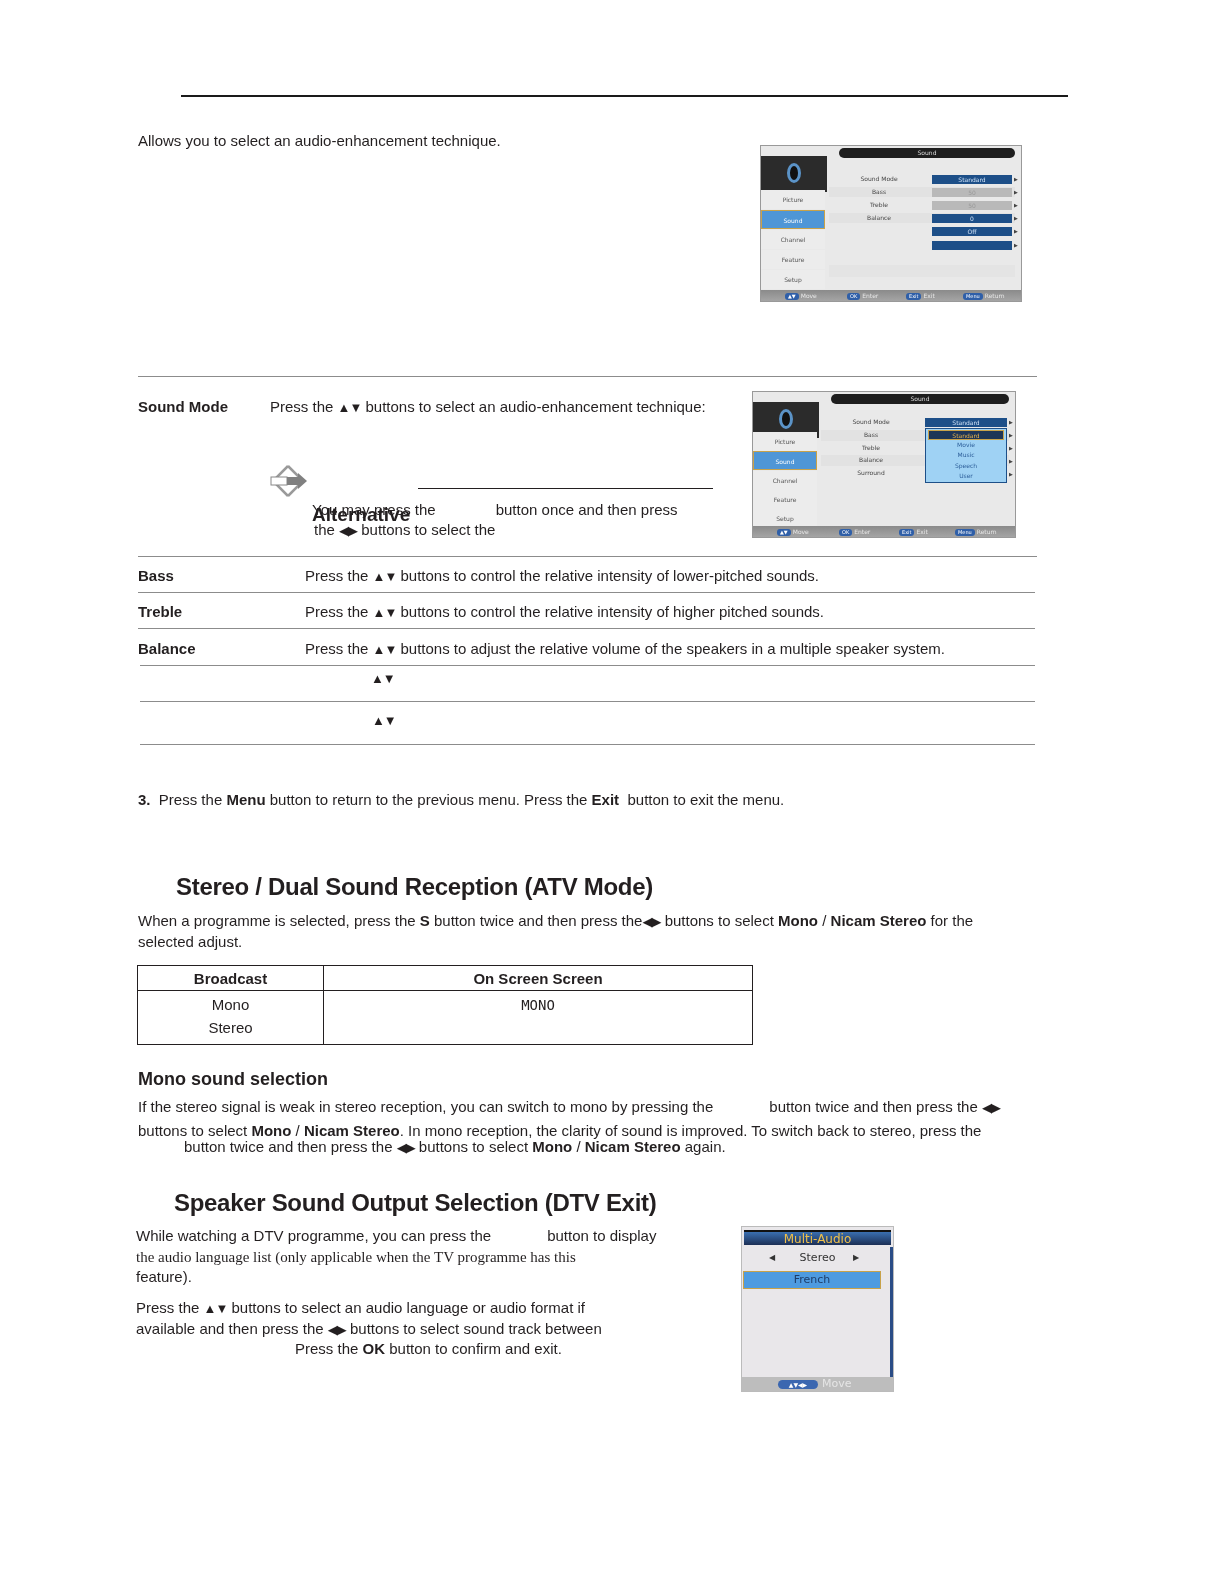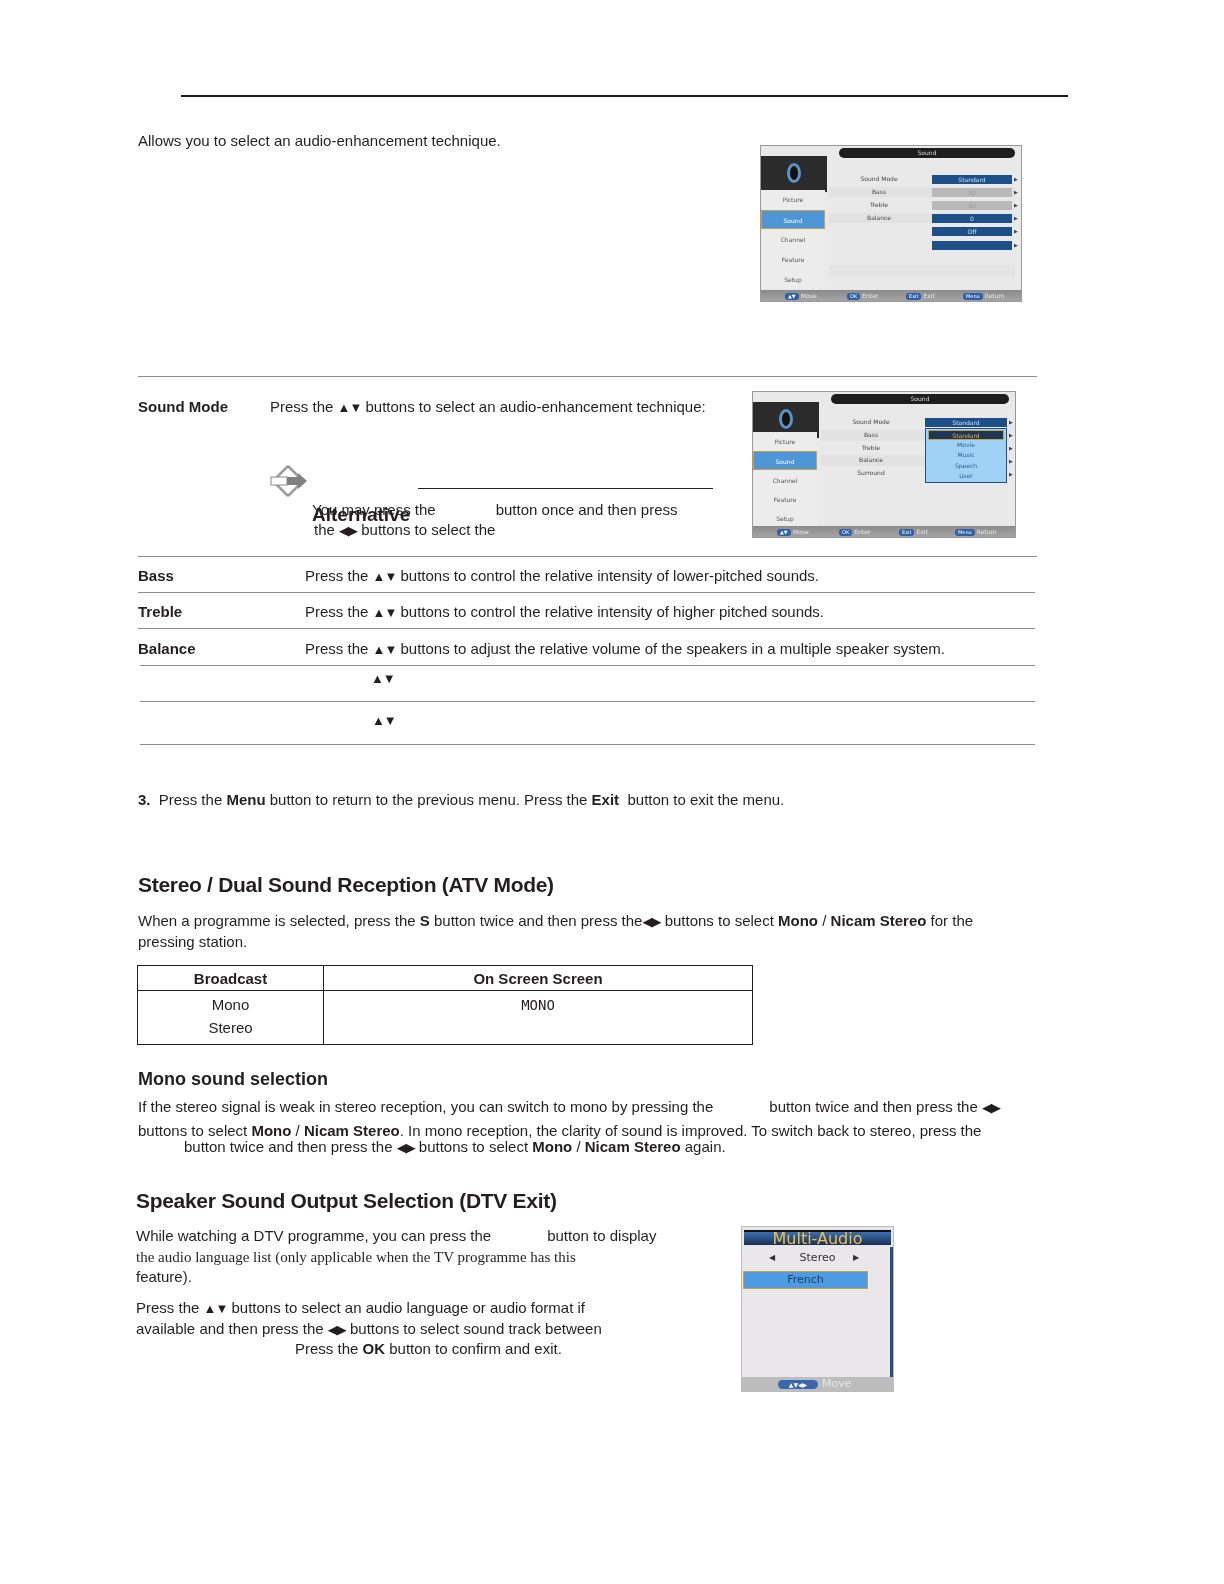--- a/index.html
+++ b/index.html
@@ -8,21 +8,21 @@
   .abs { position: absolute; }
   .top-rule { left: 181px; top: 95px; width: 887px; height: 2px; background: #1a1a1a; }
   .intro { left: 138px; top: 132px; font-size: 15px; }
   .rule { height: 1px; background: #8c8c8c; }
   .label { font-weight: bold; font-size: 15px; }
   .body15 { font-size: 15px; line-height: 20px; }
   .b { font-weight: bold; }
   .arrows { font-size: 13px; letter-spacing: -1px; }
   .alt-title { font-weight: bold; font-size: 19px; margin-top: 32px; }
   .alt-rule { height: 1px; background: #231f20; }
-  .h2 { font-weight: bold; font-size: 21px; letter-spacing: -0.3px; }
+  .h2 { font-weight: bold; font-size: 24px; letter-spacing: -0.3px; margin-left: 38px; }
   .h3 { font-weight: bold; font-size: 18px; }
 
   
   .osd { background: #e9e9e9; border: 1px solid #999; overflow: hidden; font-family: "DejaVu Sans", sans-serif; }
   .osd .titlebar { position: absolute; left: 78px; right: 6px; top: 2px; height: 10px; background: #1e1e1e; border-radius: 6px; color: #ddd; font-size: 6px; text-align: center; line-height: 10px; }
   .osd .logo { position: absolute; left: 0; top: 10px; width: 66px; height: 36px; background: #2b2b2b; }
   .osd .logo-ring { position: absolute; left: 26px; top: 7px; width: 14px; height: 20px; border-radius: 50%; border: 3px solid #5b93c7; background: #111; }
   .osd .side { position: absolute; left: 0; width: 64px; height: 19px; font-size: 6px; color: #555; text-align: center; line-height: 19px; background: #ececec; }
   .osd .side.active { background: #4f96d6; color: #fff; border: 1px solid #c8a24a; }
   .osd .row { position: absolute; left: 68px; right: 6px; height: 12px; background: #e2e2e2; }
@@ -37,24 +37,24 @@
   .osd .dd-item { position: absolute; left: 0; right: 0; font-size: 6px; color: #2d5f9a; text-align: center; height: 10px; line-height: 10px; }
   .osd .dd-item.sel { left: 2px; right: 2px; background: #1e3556; color: #e9b44c; border: 1px solid #c8a24a; }
 
   
   table.bt { border-collapse: collapse; font-size: 15px; }
   table.bt td, table.bt th { border-left: 1px solid #231f20; border-right: 1px solid #231f20; text-align: center; }
   table.bt th { border: 1px solid #231f20; height: 25px; font-weight: bold; }
 
   
   .ma { background: #e9e7ea; border: 1px solid #bbb; overflow: hidden; font-family: "DejaVu Sans", sans-serif; }
-  .ma .mt { position: absolute; left: 2px; right: 2px; top: 3px; height: 15px; background: linear-gradient(#3a6fb0,#1c2f55); border-top: 2px solid #111; color: #f0c04a; font-size: 16px; text-align: center; line-height: 14px; }
+  .ma .mt { position: absolute; left: 2px; right: 2px; top: 3px; height: 15px; background: linear-gradient(#3a6fb0,#1c2f55); border-top: 2px solid #111; color: #f0c04a; font-size: 12px; text-align: center; line-height: 14px; }
   .ma .ms { position: absolute; left: 0; right: 0; top: 21px; height: 20px; font-size: 11px; color: #333; text-align: center; line-height: 20px; }
   .ma .mtri { position: absolute; top: 21px; font-size: 8px; line-height: 20px; color: #333; }
-  .ma .mf { position: absolute; left: 1px; width: 125px; top: 44px; height: 18px; background: #4e9be0; border: 1px solid #c8a24a; color: #1d3d6a; font-size: 11px; text-align: center; line-height: 16px; }
+  .ma .mf { position: absolute; left: 1px; width: 138px; top: 44px; height: 18px; background: #4e9be0; border: 1px solid #c8a24a; color: #1d3d6a; font-size: 11px; text-align: center; line-height: 16px; }
   .ma .mfoot { position: absolute; left: 0; right: 0; bottom: 0; height: 14px; background: #bdbdbd; }
   .ma .mpill { position: absolute; left: 36px; top: 3px; height: 9px; width: 40px; background: #3b67b0; border-radius: 5px; color: #fff; font-size: 6px; text-align: center; line-height: 9px; }
   .ma .mmove { position: absolute; left: 80px; top: 0; font-size: 11px; color: #e5e5e5; line-height: 14px; }
   .ma .redge { position: absolute; right: 0; top: 20px; bottom: 14px; width: 3px; background: #2a4c86; }
 </style>
 </head>
 <body>
 
 <div class="abs top-rule"></div>
 
@@ -213,21 +213,21 @@
 <div class="abs body15" style="left:138px;top:911px;white-space:nowrap;">
   <span>When a programme is selected, press the</span>
   <span class="b">S</span>
   <span>button twice and then press the</span><span class="arrows">◀▶</span>
   <span>buttons to select</span>
   <span class="b">Mono</span>
   <span>/</span>
   <span class="b">Nicam Stereo</span>
   <span>for the</span>
 </div>
-<div class="abs body15" style="left:138px;top:932px;">pressing station.</div>
+<div class="abs body15" style="left:138px;top:932px;">selected adjust.</div>
 
 <table class="abs bt" style="left:137px;top:965px;width:616px;">
   <tbody>
       <tr>
     <th style="width:186px;text-align:center;">Broadcast</th>
     <th>On Screen Screen</th>
   </tr>
   <tr>
     <td style="height:28px;">Mono</td>
     <td style="font-family:'DejaVu Sans Mono',monospace;font-size:14px;">MONO</td>

